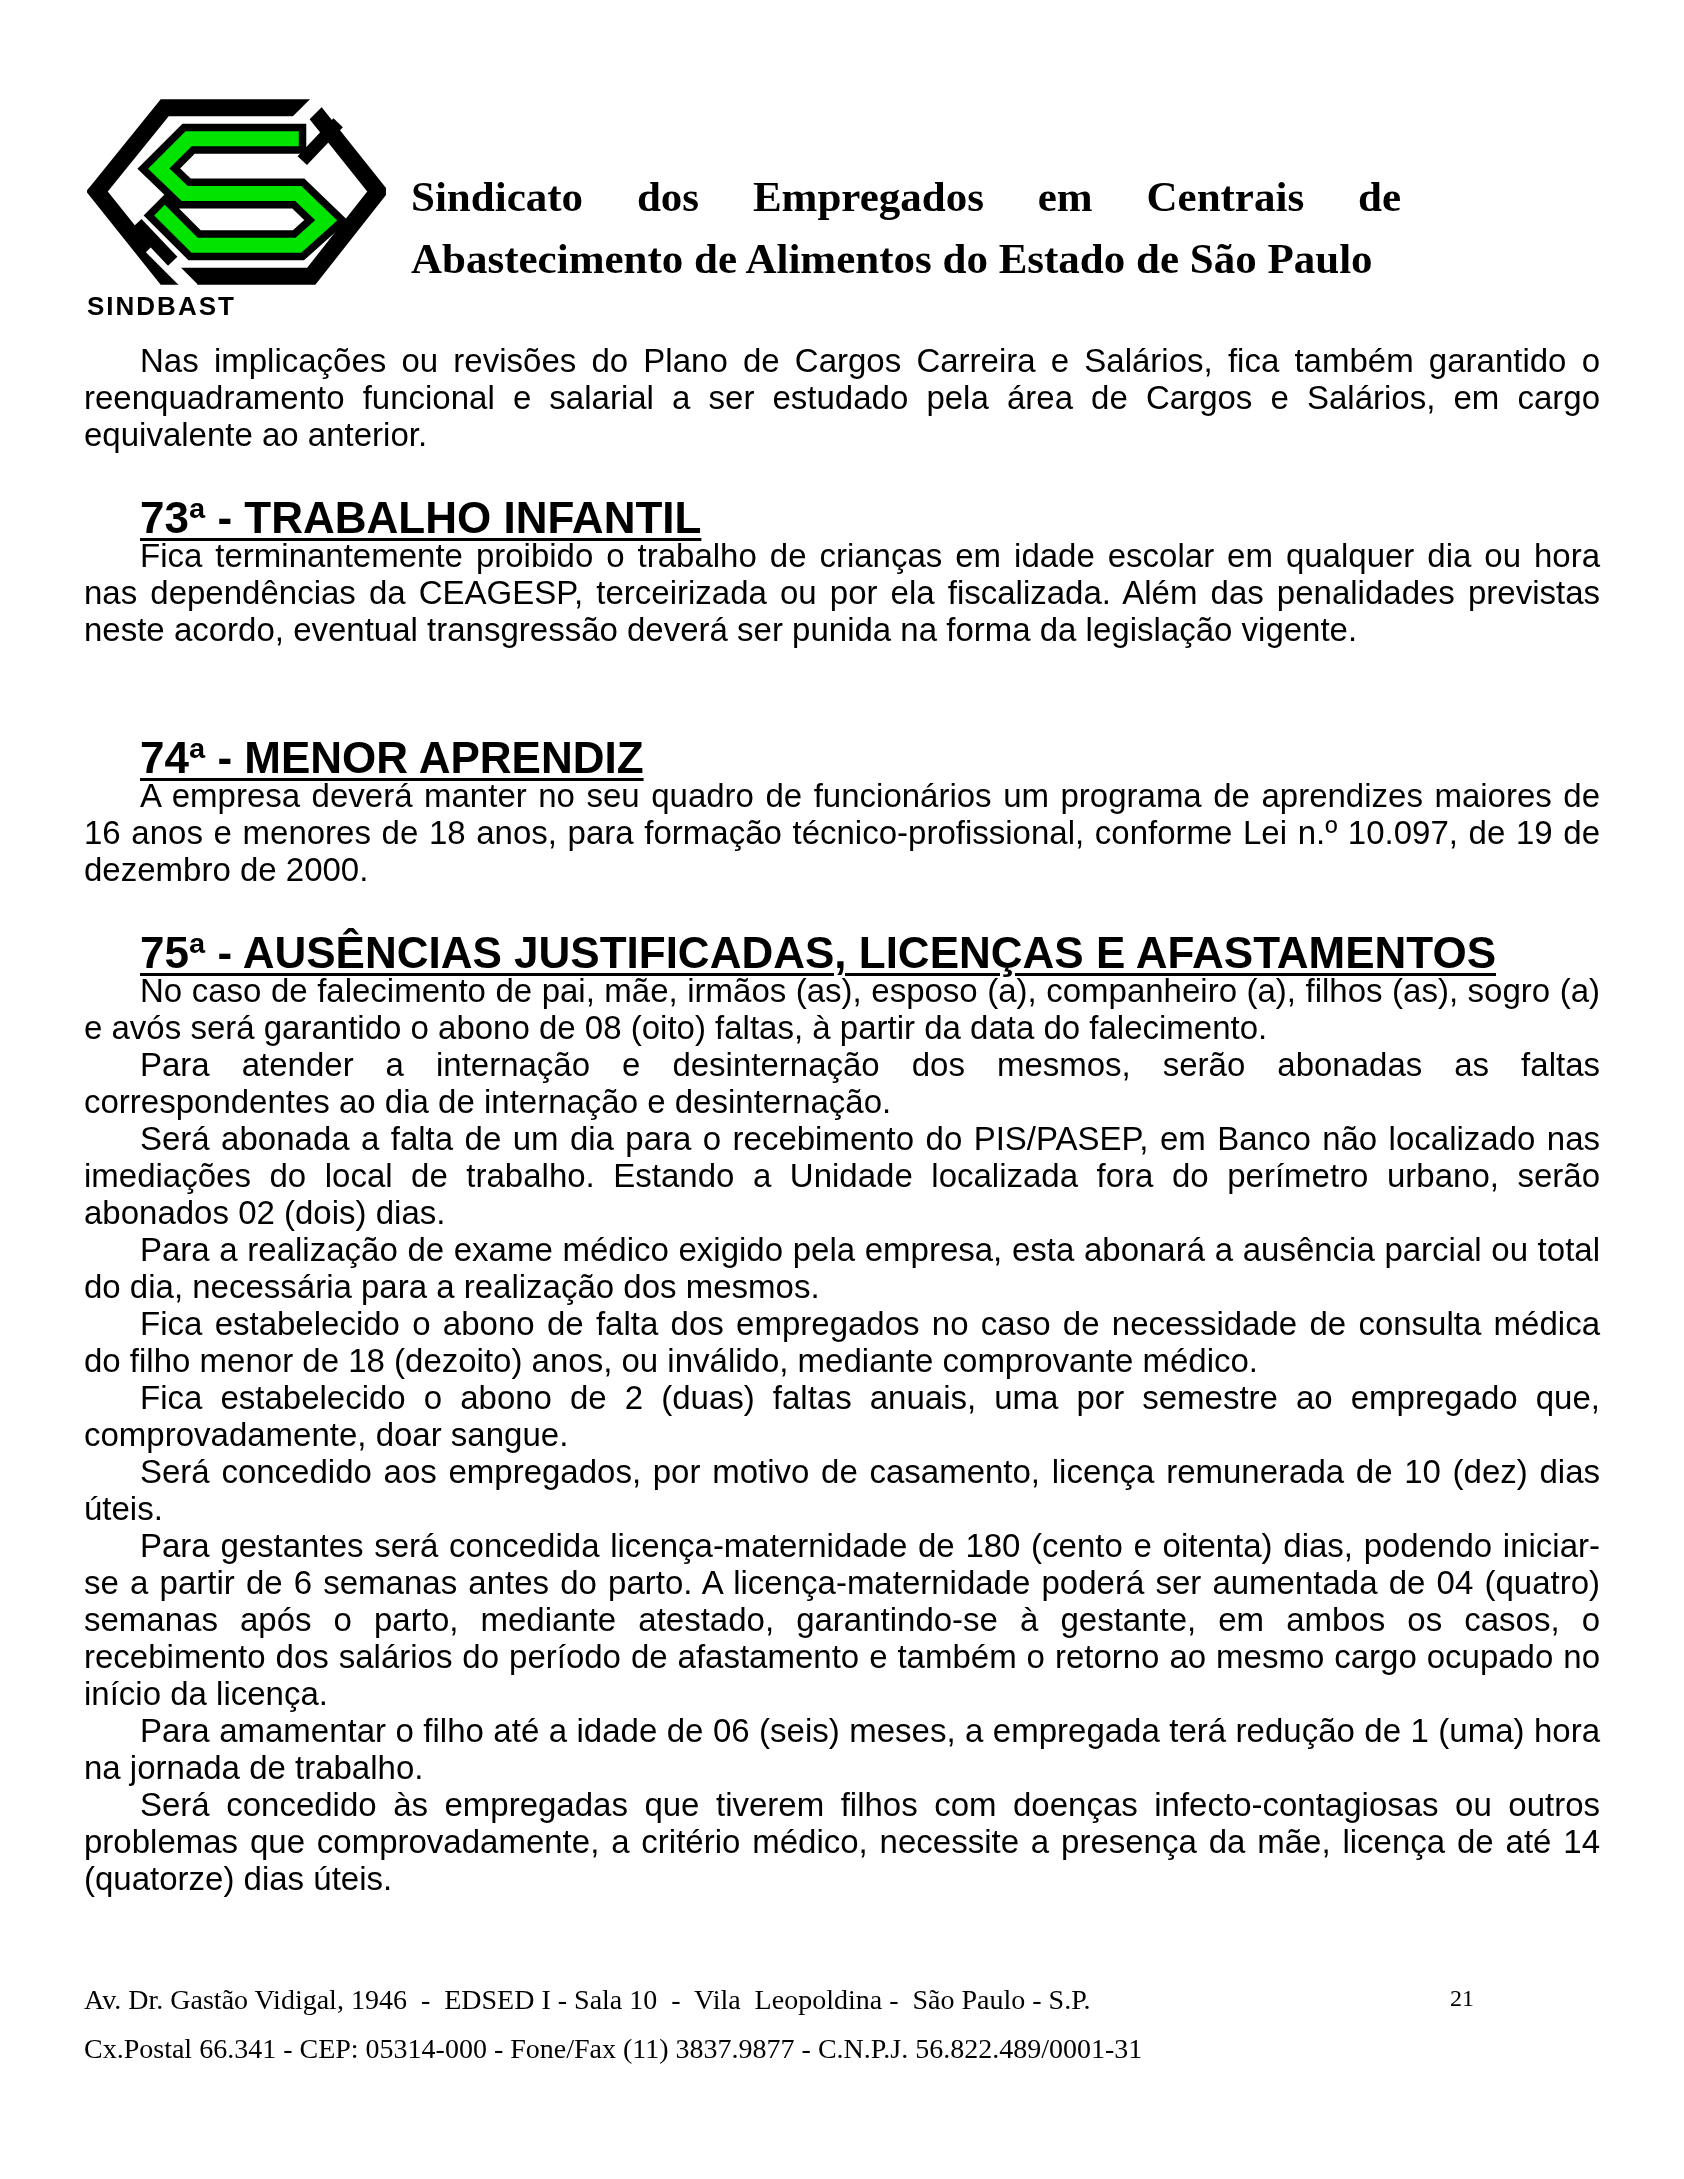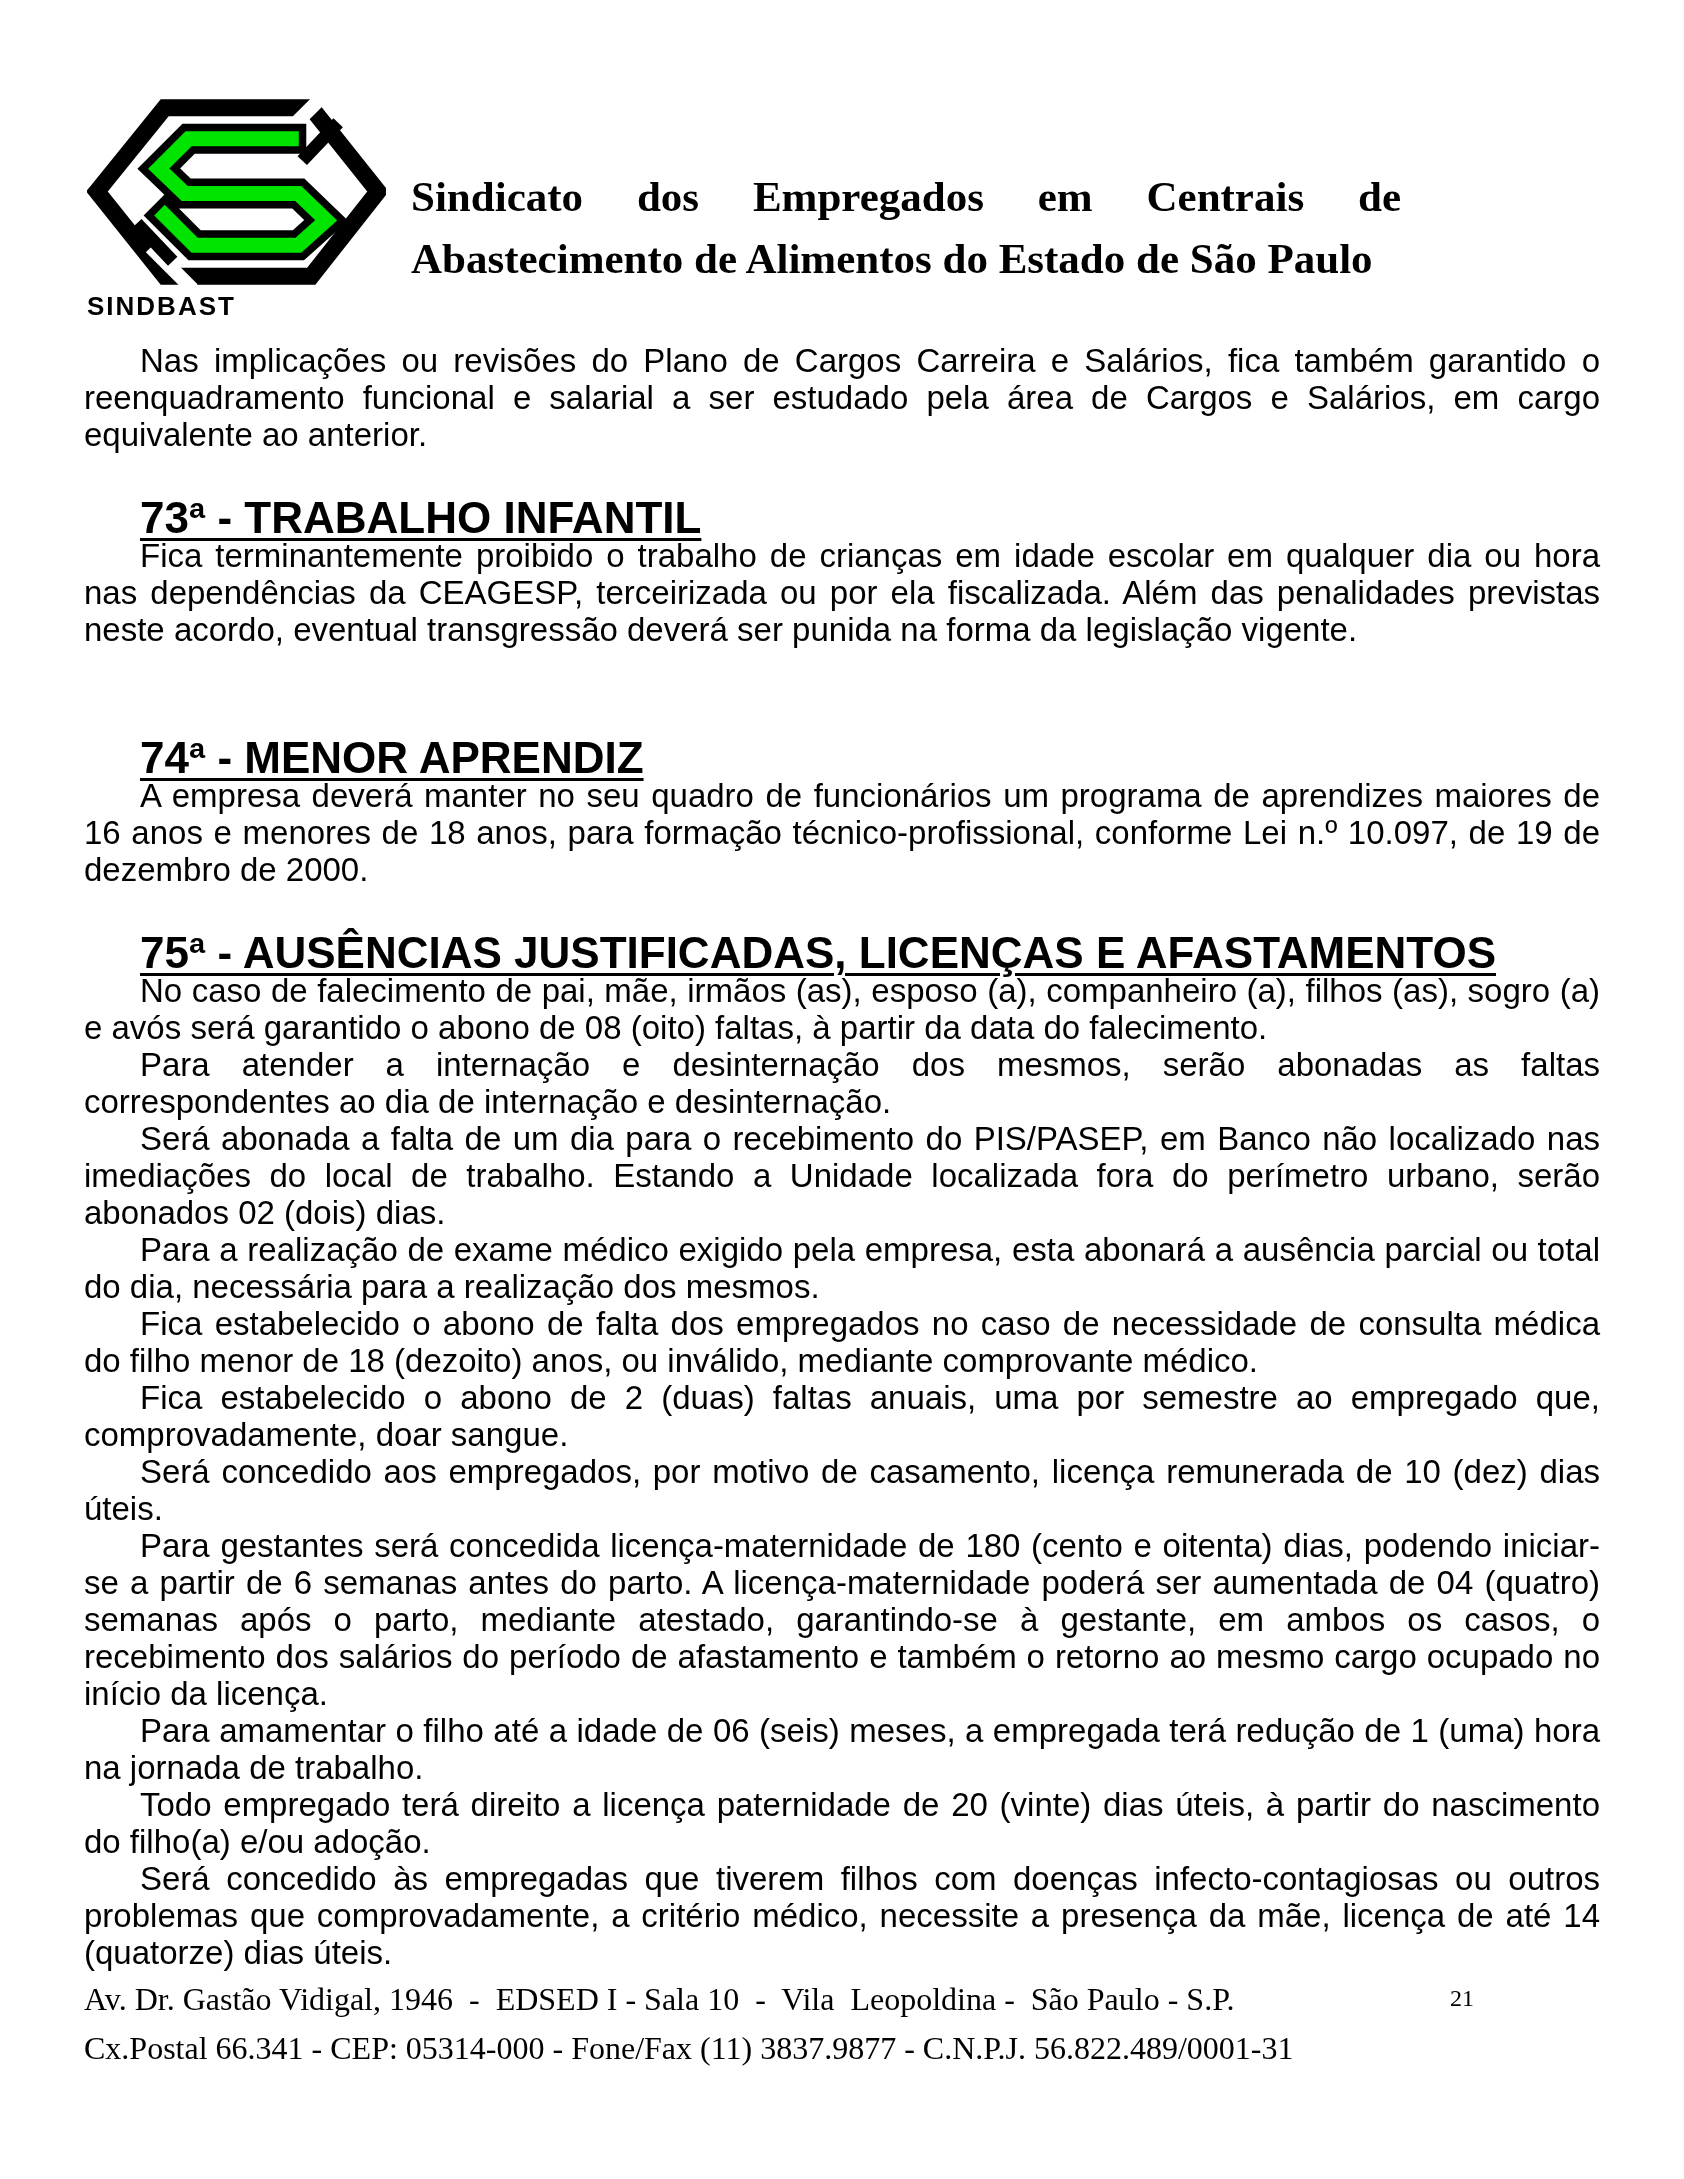--- a/index.html
+++ b/index.html
@@ -56,21 +56,21 @@
     text-decoration:underline;
     text-decoration-thickness:3px;
     text-underline-offset:5px;
   }
   h2.sec.gap-lg { margin-top:91px; }
 
   
   .footer {
     position:absolute; left:84px; top:1975px; width:1554px;
     font-family:"Liberation Serif", serif;
-    font-size:32px;
+    font-size:28px;
     line-height:49px;
   }
   .footer-line { white-space:pre; }
   .page-num {
     position:absolute; left:1450px; top:1985px;
     font-family:"Liberation Serif", serif;
     font-size:24px;
   }
 </style>
 </head>
@@ -114,21 +114,20 @@
     <h2 class="sec">75ª - AUSÊNCIAS JUSTIFICADAS, LICENÇAS E AFASTAMENTOS</h2>
     <p>No caso de falecimento de pai, mãe, irmãos (as), esposo (a), companheiro (a), filhos (as), sogro (a) e avós será garantido o abono de 08 (oito) faltas, à partir da data do falecimento.</p>
     <p>Para atender a internação e desinternação dos mesmos, serão abonadas as faltas correspondentes ao dia de internação e desinternação.</p>
     <p>Será abonada a falta de um dia para o recebimento do PIS/PASEP, em Banco não localizado nas imediações do local de trabalho. Estando a Unidade localizada fora do perímetro urbano, serão abonados 02 (dois) dias.</p>
     <p>Para a realização de exame médico exigido pela empresa, esta abonará a ausência parcial ou total do dia, necessária para a realização dos mesmos.</p>
     <p>Fica estabelecido o abono de falta dos empregados no caso de necessidade de consulta médica do filho menor de 18 (dezoito) anos, ou inválido, mediante comprovante médico.</p>
     <p>Fica estabelecido o abono de 2 (duas) faltas anuais, uma por semestre  ao empregado que, comprovadamente, doar sangue.</p>
     <p>Será concedido aos empregados, por motivo de casamento, licença remunerada de 10 (dez) dias úteis.</p>
     <p>Para gestantes será concedida licença-maternidade de 180 (cento e oitenta) dias, podendo iniciar-se a partir de 6 semanas antes do parto. A licença-maternidade poderá ser aumentada de 04 (quatro) semanas após o parto, mediante atestado, garantindo-se à gestante, em ambos os casos, o recebimento dos salários do período de afastamento e também o retorno ao mesmo cargo ocupado no início da licença.</p>
     <p>Para amamentar o filho até a idade de 06 (seis) meses, a empregada terá redução de 1 (uma) hora na jornada de trabalho.</p>
-    <p>Todo empregado terá direito a licença paternidade de 20 (vinte) dias úteis, à partir do nascimento do filho(a) e/ou adoção.</p>
     <p>Será concedido às empregadas que tiverem filhos com doenças infecto-contagiosas ou outros problemas que comprovadamente, a critério médico, necessite a presença da mãe, licença de até 14 (quatorze)  dias úteis.</p>
   </main>
 
   <footer class="footer">
     <div class="footer-line">Av. Dr. Gastão Vidigal, 1946  -  EDSED I - Sala 10  -  Vila  Leopoldina -  São Paulo - S.P.</div>
     <div class="footer-line">Cx.Postal 66.341 - CEP: 05314-000 - Fone/Fax (11) 3837.9877 - C.N.P.J. 56.822.489/0001-31</div>
   </footer>
   <div class="page-num">21</div>
 
 </div>

